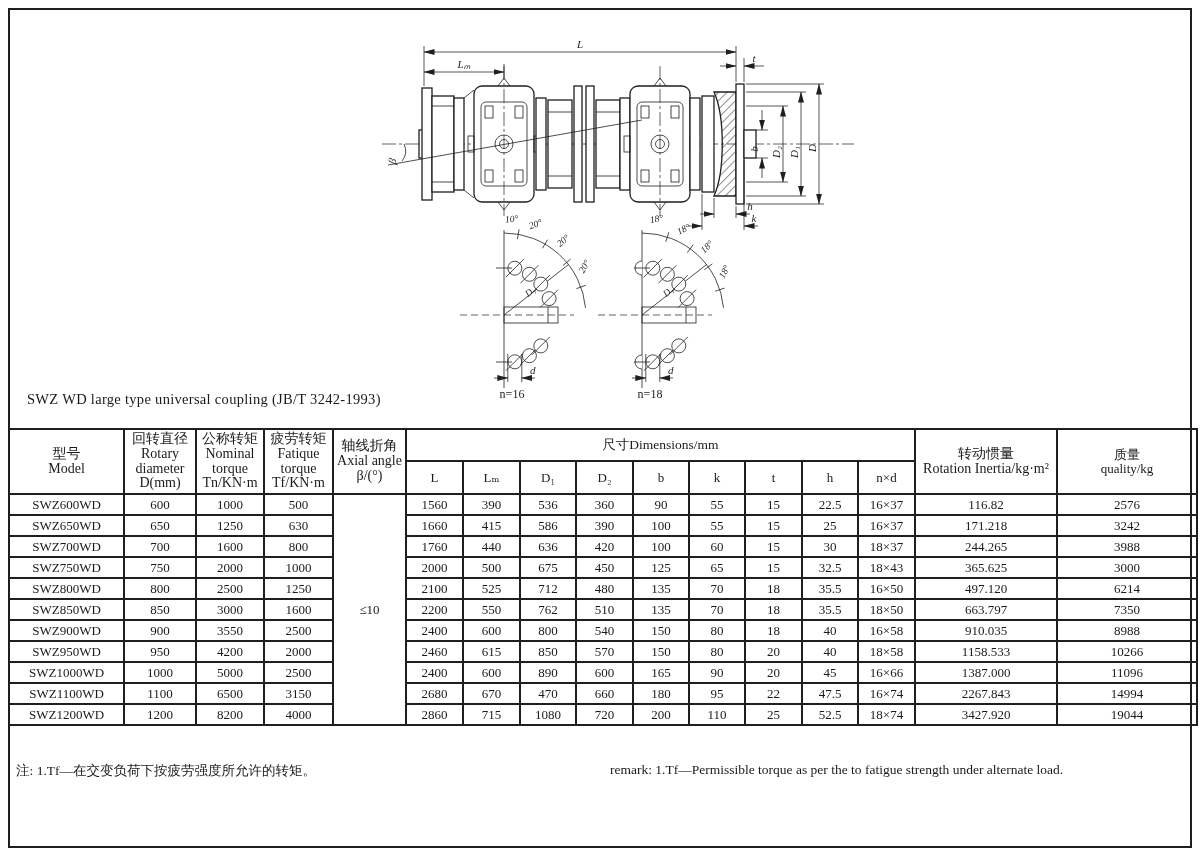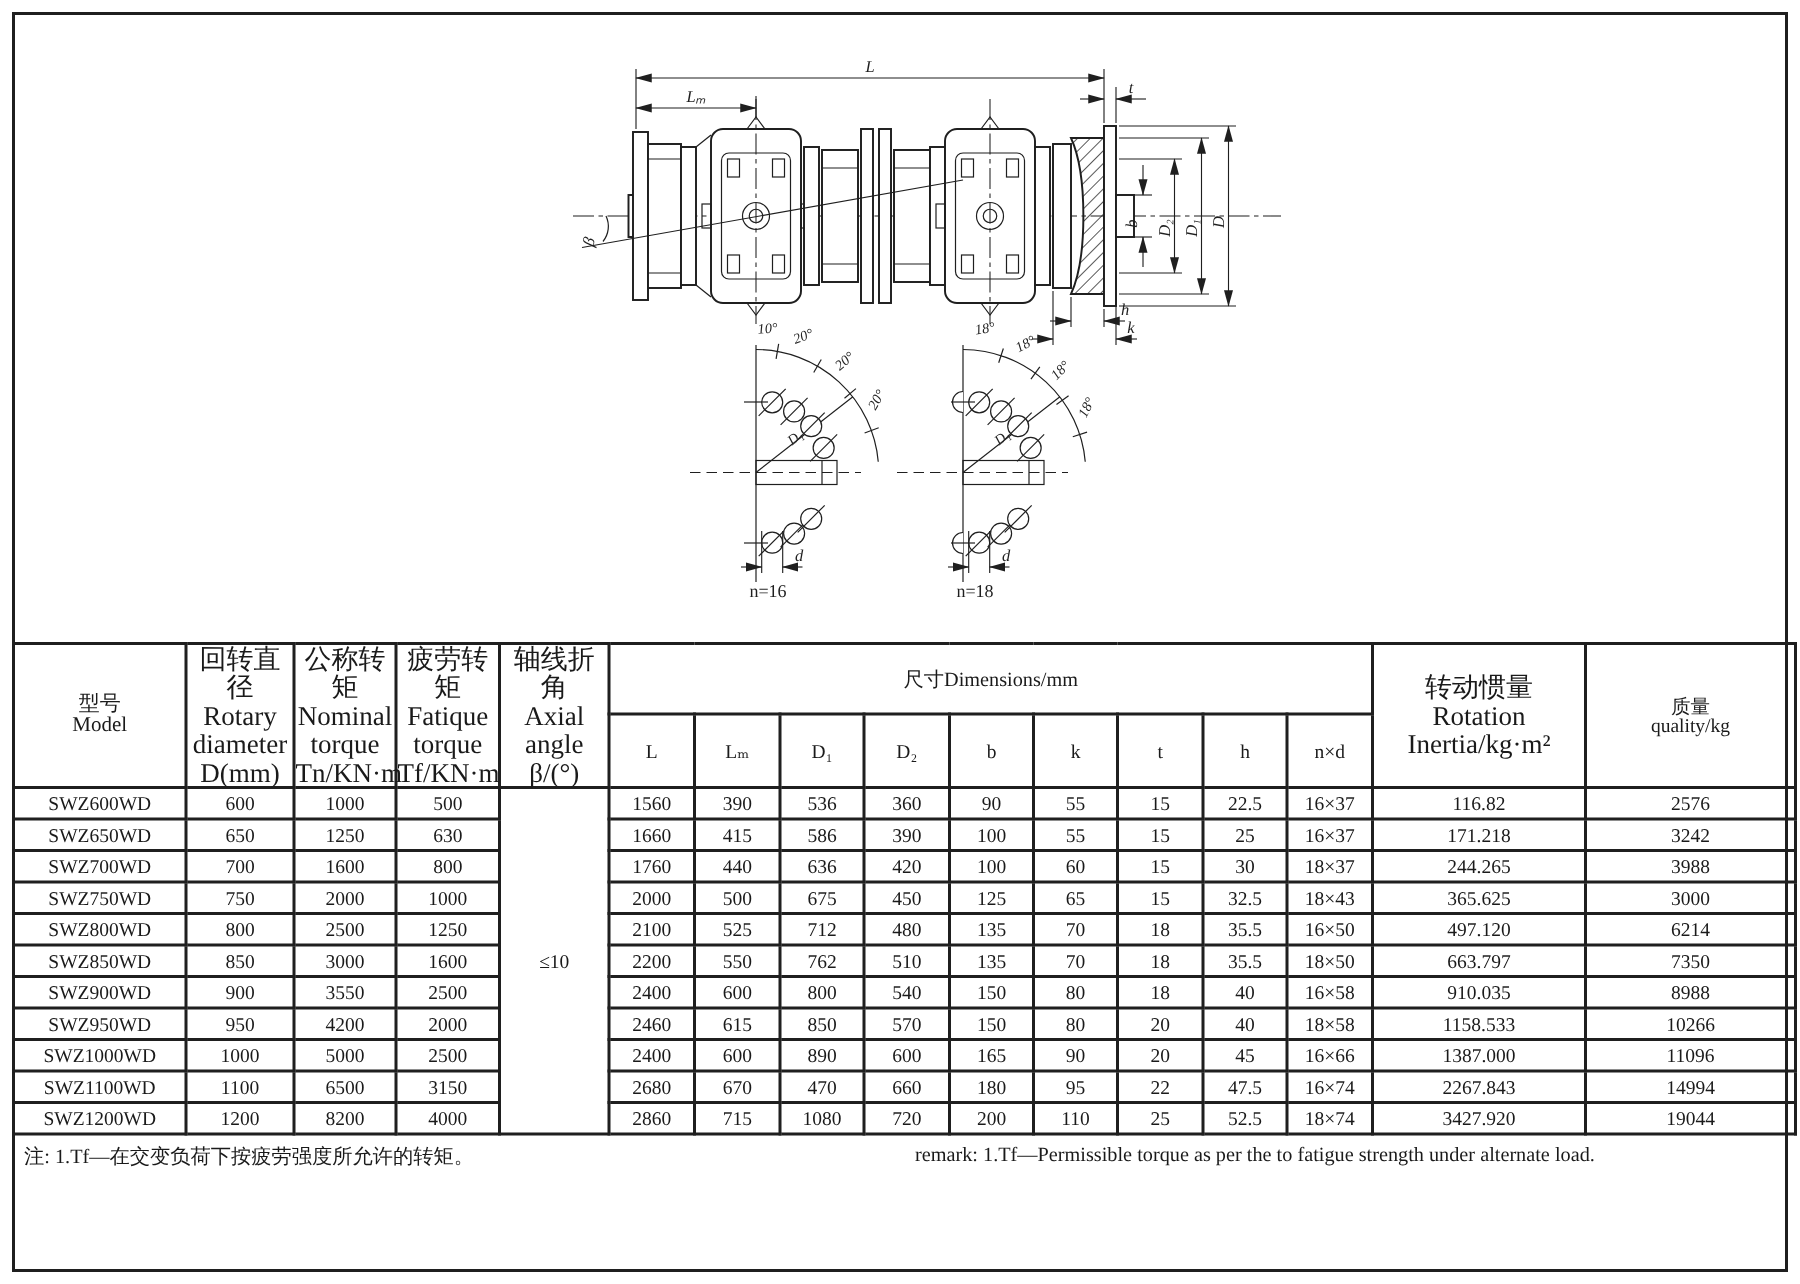--- a/index.html
+++ b/index.html
@@ -6,21 +6,21 @@
     font-family:"Liberation Serif","DejaVu Serif",serif;color:#1a1a1a;}
   .frame{position:absolute;left:8px;top:8px;width:1180px;height:836px;border:2px solid #1f1f1f;}
   .title{position:absolute;left:17px;font-size:14.5px;letter-spacing:.3px;white-space:pre;}
   .title.zh{top:360px;}
   .title.en{top:381px;}
   .drawing-svg{position:absolute;left:0;top:0;}
   
   table.spec{position:absolute;left:-2px;top:418px;border-collapse:collapse;table-layout:fixed;width:1186px;}
   table.spec th,table.spec td{border:2px solid #1f1f1f;text-align:center;vertical-align:middle;
     padding:0;font-weight:normal;font-size:13px;line-height:1.05;}
-  table.spec thead th{font-size:18px;}
+  table.spec thead th{font-size:14px;}
   table.spec thead tr.r1 th{height:30px;}
   table.spec thead tr.r2 th{height:31px;font-size:13px;}
   table.spec td{height:19px;}
   th span{display:block;}
   .axial-cell{font-size:14px;}
   .note{position:absolute;top:752px;font-size:13.5px;white-space:pre;}
   .note.zh{left:6px;}
   .note.en{left:600px;}
   .olw{fill:#fff;stroke:#1f1f1f;stroke-width:1.3;}
   .thin{fill:none;stroke:#1f1f1f;stroke-width:.8;}
@@ -243,20 +243,21 @@
       </g>
       <line class="dim" x1="643.8" y1="352" x2="643.8" y2="380"></line>
       <line class="dim" x1="657.8" y1="352" x2="657.8" y2="380"></line>
       <line class="dim" x1="630" y1="376" x2="643.8" y2="376" marker-end="url(#arr)"></line>
       <line class="dim" x1="671" y1="376" x2="657.8" y2="376" marker-end="url(#arr)"></line>
       <text class="dl" x="666" y="372">d</text>
       <text class="nl" x="648" y="396" text-anchor="middle">n=18</text>
     </g>
   </svg>
 
+  <div class="title en">SWZ WD large type universal coupling (JB/T 3242-1993)</div>
 
   <table class="spec">
     <colgroup>
       <col style="width:115px">
         <col style="width:72px">
         <col style="width:68px">
         <col style="width:69px">
       <col style="width:73px">
       <col style="width:57px">
         <col style="width:57px">

